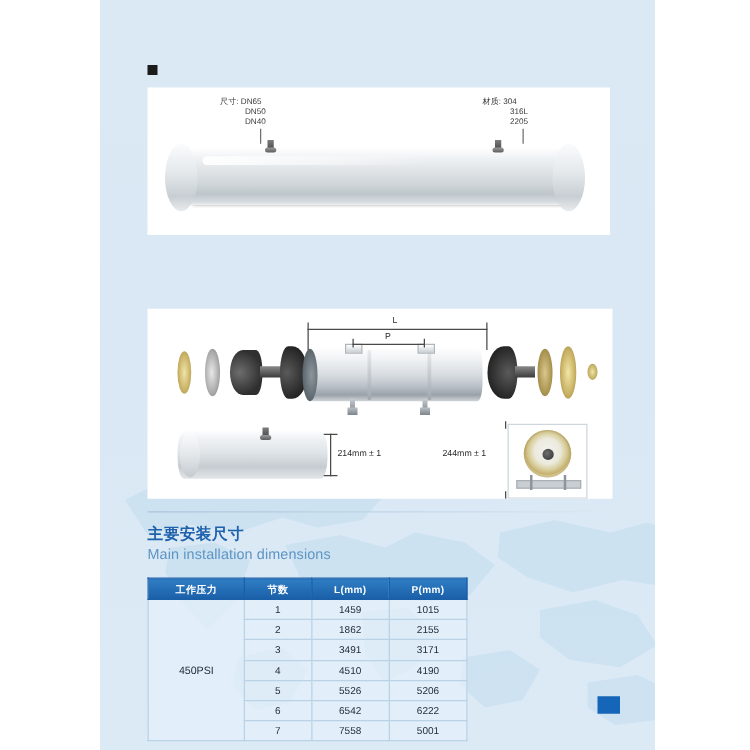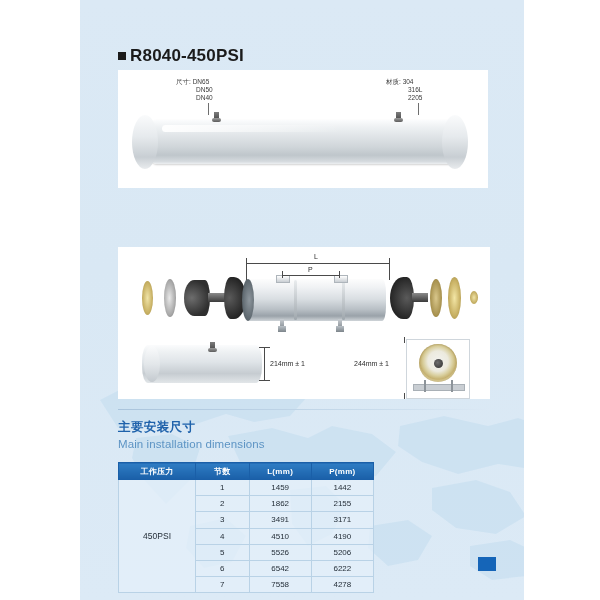--- a/index.html
+++ b/index.html
@@ -187,21 +187,21 @@
         <path d="M360 96 L404 86 L448 96 L478 88 L512 100 L528 124 L498 140 L458 134 L418 144 L382 132 L358 116 Z"></path>
         <path d="M392 158 L436 150 L470 162 L486 186 L456 204 L416 198 L392 180 Z"></path>
         <path d="M330 196 L368 190 L392 206 L378 230 L348 236 L328 218 Z"></path>
         <path d="M430 216 L470 210 L500 224 L486 246 L452 250 L430 236 Z"></path>
         <path d="M150 196 L186 188 L206 206 L192 232 L164 238 L146 218 Z"></path>
       </g>
     </svg>
   </div>
 
   <div class="title">
-    <span class="sq"></span><span>R8040-450PSI</span>
+    <span class="sq"></span>
   </div>
 
   <div class="hero">
 
     <div class="lbl" style="left:58px;top:8px;">
       <span>尺寸:</span>
       <span>DN65</span>
     </div>
     <div class="lbl" style="left:78px;top:16px;">
       <span>DN50</span>
@@ -333,21 +333,21 @@
           <th style="width:54px;">节数</th>
           <th style="width:62px;text-align:center;">L(mm)</th>
           <th style="width:62px;">P(mm)</th>
         </tr>
       </thead>
       <tbody>
         <tr>
           <td class="pressure" rowspan="7">450PSI</td>
           <td>1</td>
           <td>1459</td>
-          <td>1442</td>
+          <td>1015</td>
         </tr>
         <tr>
           <td>2</td>
           <td>1862</td>
           <td>2155</td>
         </tr>
         <tr>
           <td>3</td>
           <td>3491</td>
           <td>3171</td>
@@ -363,21 +363,21 @@
           <td>5206</td>
         </tr>
         <tr>
           <td>6</td>
           <td>6542</td>
           <td>6222</td>
         </tr>
         <tr>
           <td>7</td>
           <td>7558</td>
-          <td>4278</td>
+          <td>5001</td>
         </tr>
       </tbody>
     </table>
   </div>
 
   <div class="bluedot"></div>
 
 </div>
 
 </body></html>

